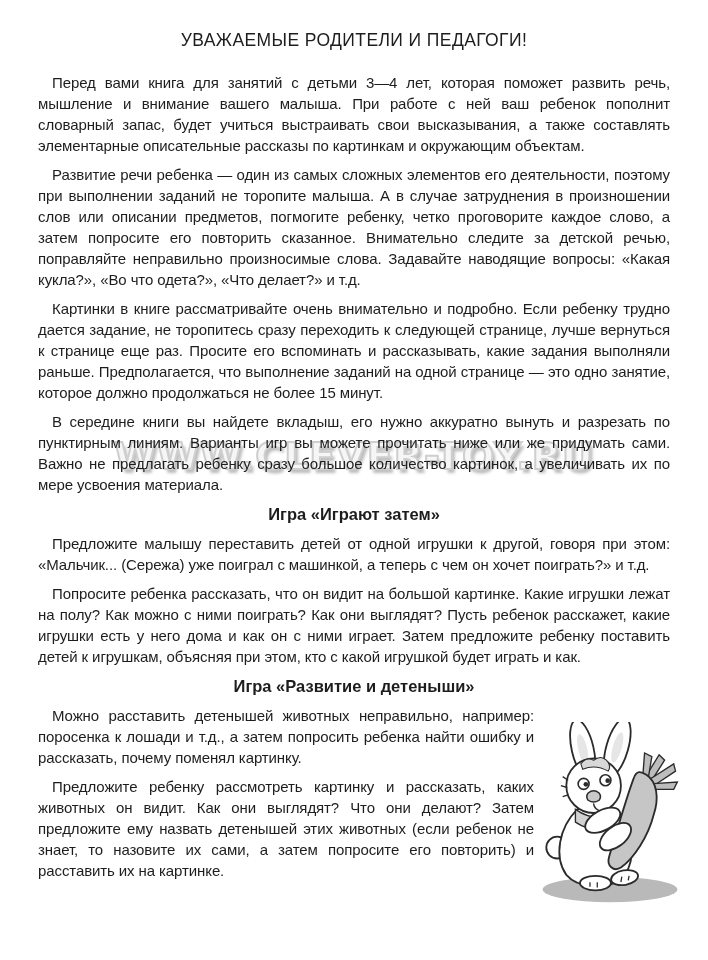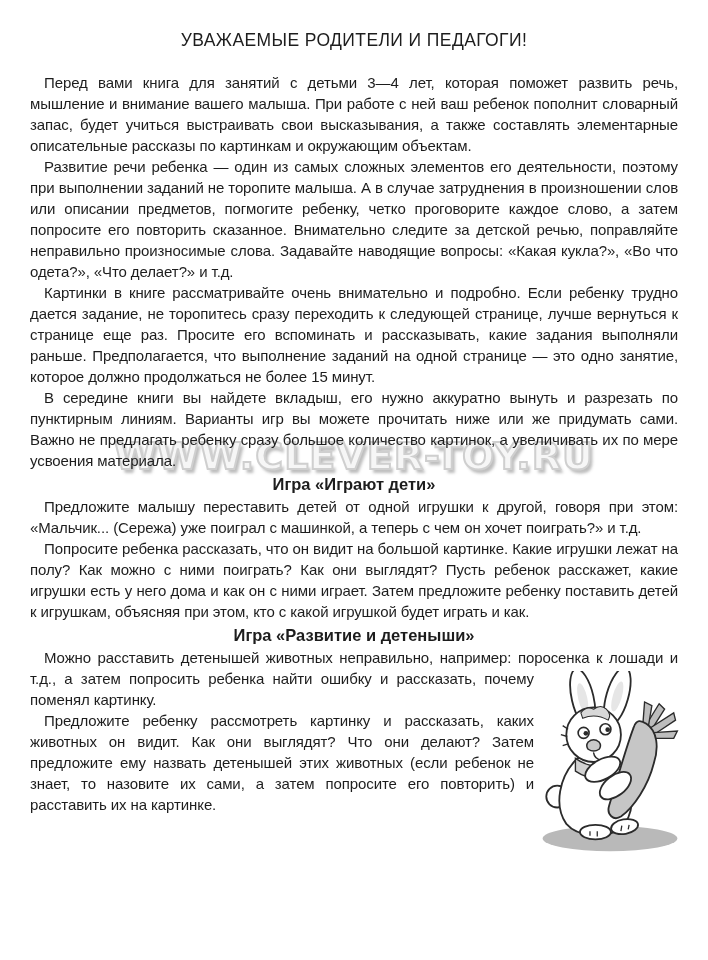--- a/index.html
+++ b/index.html
@@ -19,21 +19,21 @@
   }
   .page-title {
     margin: 0 0 20px 0;
     font-size: 17.5px;
     font-weight: 400;
     letter-spacing: 0.4px;
     text-align: center;
     line-height: 24px;
   }
   p.para {
-    margin: 0;
+    margin: 8px;
     font-size: 15px;
     line-height: 21px;
     letter-spacing: -0.1px;
     text-align: justify;
     text-indent: 14px;
     position: relative;
     z-index: 1;
   }
   h2.game-heading {
     margin: 2px 0 1px 0;
@@ -91,21 +91,21 @@
 
   <h1 class="page-title">УВАЖАЕМЫЕ РОДИТЕЛИ И ПЕДАГОГИ!</h1>
 
   <div class="watermark">WWW.CLEVER-TOY.RU</div>
 
   <p class="para">Перед вами книга для занятий с детьми 3—4 лет, которая поможет развить речь, мышление и внимание вашего малыша. При работе с ней ваш ребенок пополнит словарный запас, будет учиться выстраивать свои высказывания, а также составлять элементарные описательные рассказы по картинкам и окружающим объектам.</p>
   <p class="para">Развитие речи ребенка — один из самых сложных элементов его деятельности, поэтому при выполнении заданий не торопите малыша. А в случае затруднения в произношении слов или описании предметов, погмогите ребенку, четко проговорите каждое слово, а затем попросите его повторить сказанное. Внимательно следите за детской речью, поправляйте неправильно произносимые слова. Задавайте наводящие вопросы: «Какая кукла?», «Во что одета?», «Что делает?» и т.д.</p>
   <p class="para">Картинки в книге рассматривайте очень внимательно и подробно. Если ребенку трудно дается задание, не торопитесь сразу переходить к следующей странице, лучше вернуться к странице еще раз. Просите его вспоминать и рассказывать, какие задания выполняли раньше. Предполагается, что выполнение заданий на одной странице — это одно занятие, которое должно продолжаться не более 15 минут.</p>
   <p class="para">В середине книги вы найдете вкладыш, его нужно аккуратно вынуть и разрезать по пунктирным линиям. Варианты игр вы можете прочитать ниже или же придумать сами. Важно не предлагать ребенку сразу большое количество картинок, а увеличивать их по мере усвоения материала.</p>
 
-  <h2 class="game-heading">Игра «Играют дети»</h2>
+  <h2 class="game-heading">Игра «Играют затем»</h2>
   <p class="para">Предложите малышу переставить детей от одной игрушки к другой, говоря при этом: «Мальчик... (Сережа) уже поиграл с машинкой, а теперь с чем он хочет поиграть?» и т.д.</p>
   <p class="para">Попросите ребенка рассказать, что он видит на большой картинке. Какие игрушки лежат на полу? Как можно с ними поиграть? Как они выглядят? Пусть ребенок расскажет, какие игрушки есть у него дома и как он с ними играет. Затем предложите ребенку поставить детей к игрушкам, объясняя при этом, кто с какой игрушкой будет играть и как.</p>
 
   <h2 class="game-heading">Игра «Развитие и детеныши»</h2>
 
   <div class="rabbit-float">
     <svg viewBox="0 0 160 200" xmlns="http://www.w3.org/2000/svg">
 
       <ellipse cx="80" cy="184" rx="74" ry="14" fill="#b9b9b9"></ellipse>
 

